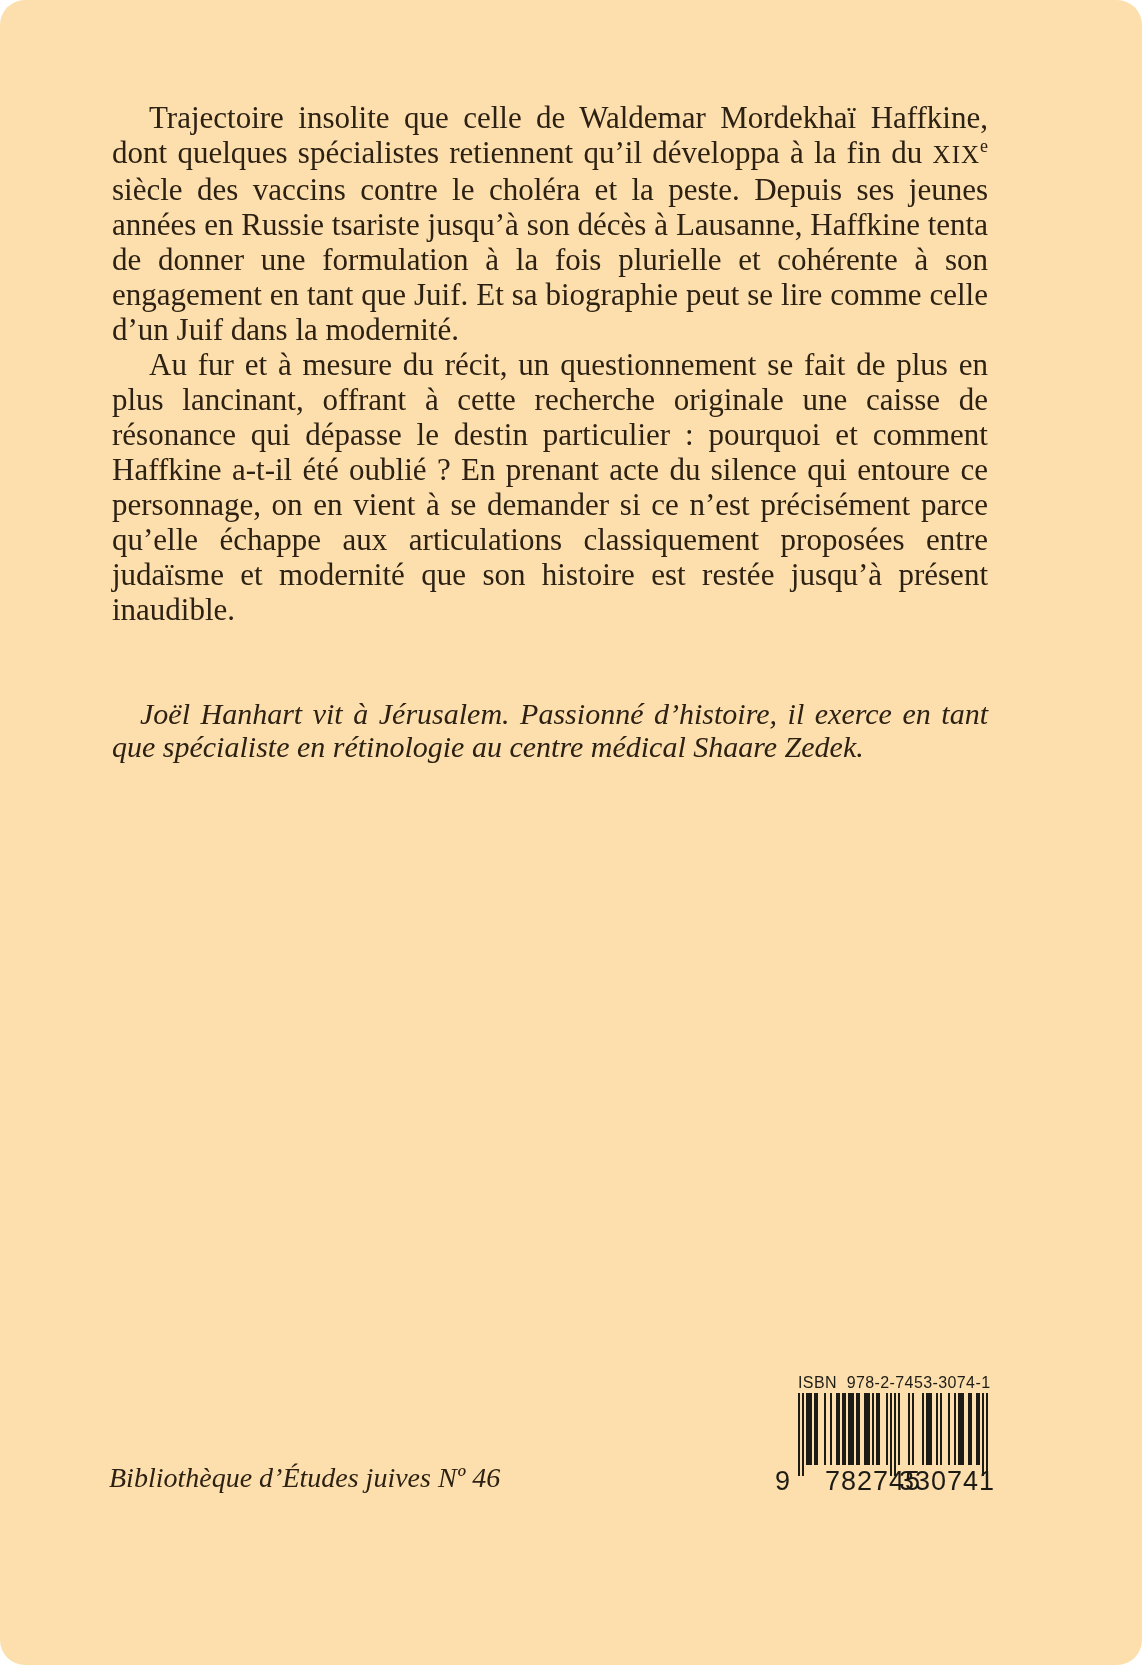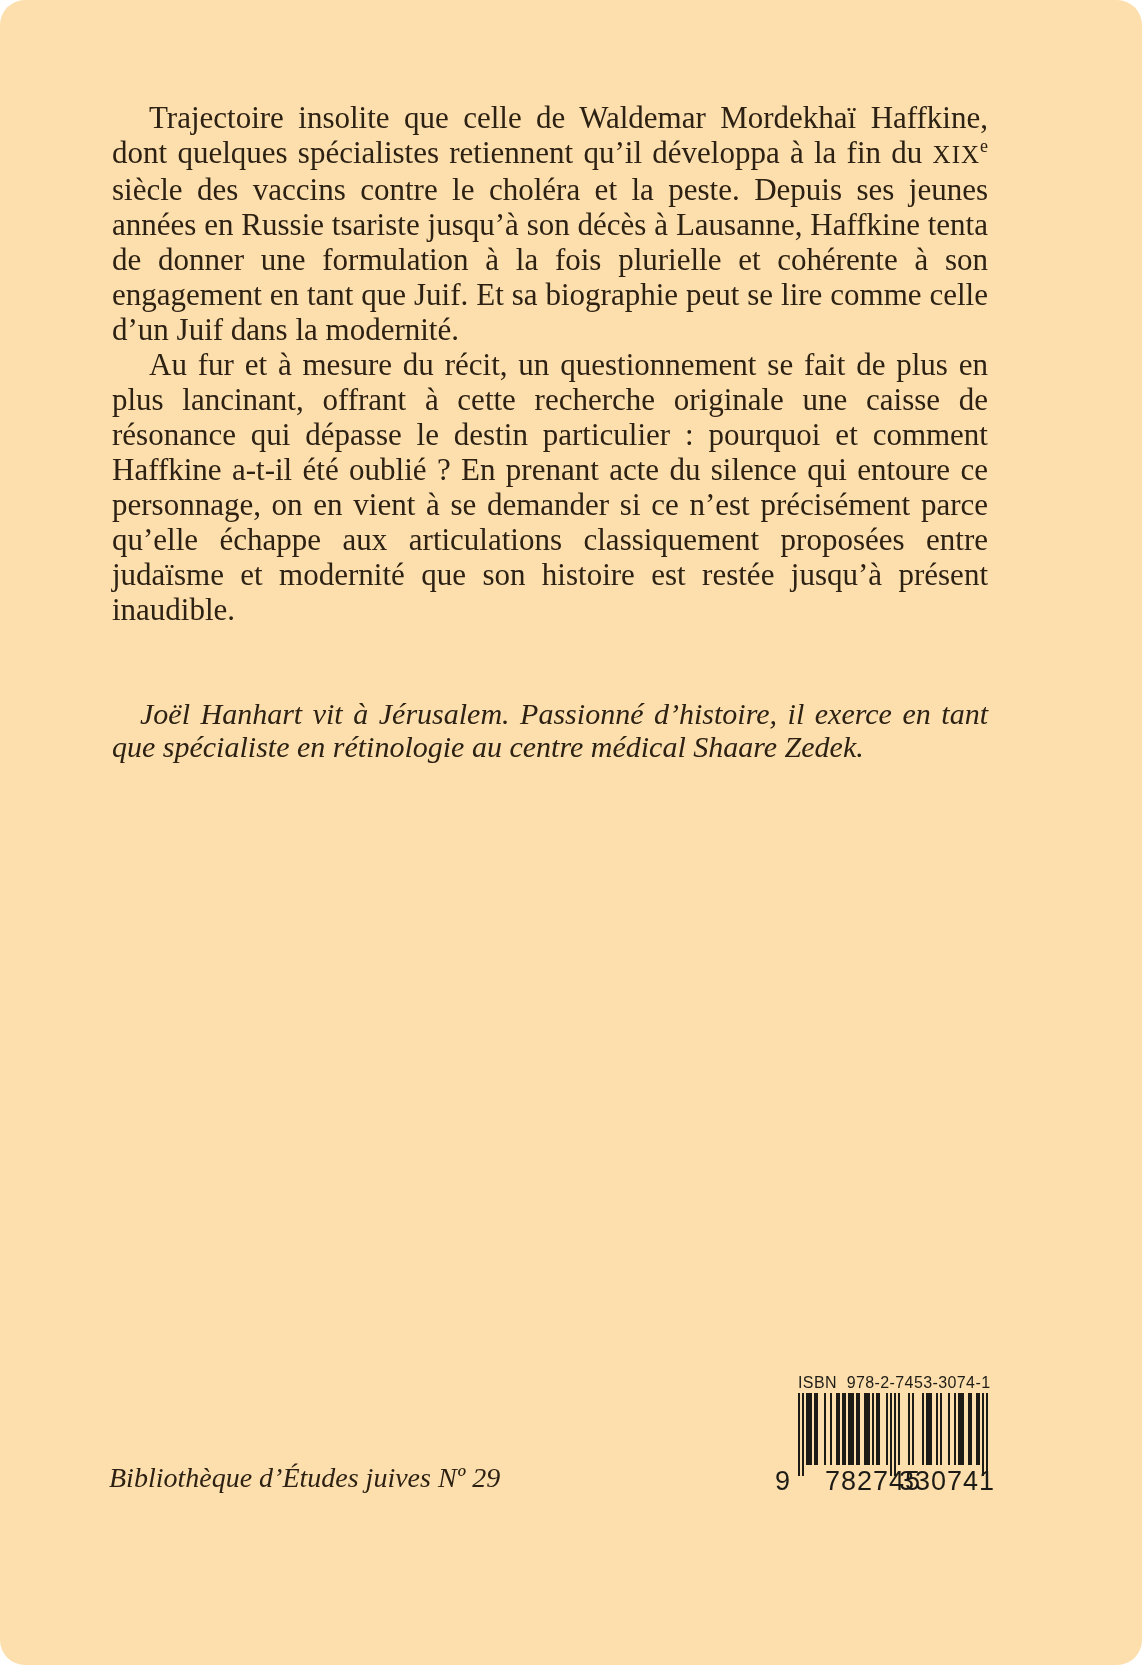--- a/index.html
+++ b/index.html
@@ -104,21 +104,21 @@
 <body>
 
 <div class="page" style="background: rgb(252, 223, 172); color: rgb(45, 33, 20);">
 
   <div class="text-block">
     <p class="para"><span>Trajectoire insolite que celle de Waldemar Mordekhaï Haffkine, dont quelques spécialistes retiennent qu’il développa à la fin du </span><span class="sc">XIX</span><sup class="sup">e</sup><span> siècle des vaccins contre le choléra et la peste. Depuis ses jeunes années en Russie tsariste jusqu’à son décès à Lausanne, Haffkine tenta de donner une formulation à la fois plurielle et cohérente à son engagement en tant que Juif. Et sa biographie peut se lire comme celle d’un Juif dans la modernité.</span></p>
     <p class="para">Au fur et à mesure du récit, un questionnement se fait de plus en plus lancinant, offrant à cette recherche originale une caisse de résonance qui dépasse le destin particulier : pourquoi et comment Haffkine a-t-il été oublié ? En prenant acte du silence qui entoure ce personnage, on en vient à se demander si ce n’est précisément parce qu’elle échappe aux articulations classiquement proposées entre judaïsme et modernité que son histoire est restée jusqu’à présent inaudible.</p>
     <p class="para bio">Joël Hanhart vit à Jérusalem. Passionné d’histoire, il exerce en tant que spécialiste en rétinologie au centre médical Shaare Zedek.</p>
   </div>
 
-  <div class="series">Bibliothèque d’Études juives Nº 29</div>
+  <div class="series">Bibliothèque d’Études juives Nº 46</div>
 
   <div class="isbn-block" style="color: rgb(29, 27, 21);">
     <div class="isbn-label">ISBN&nbsp; 978-2-7453-3074-1</div>
     <div class="barcode">
       <div class="bars">
           <div class="bar guard" style="left: 0px; background: rgb(29, 27, 21);"></div>
           <div class="bar guard" style="left: 4px; background: rgb(29, 27, 21);"></div>
           <div class="bar" style="left: 8px; background: rgb(29, 27, 21);"></div>
           <div class="bar" style="left: 10px; background: rgb(29, 27, 21);"></div>
           <div class="bar" style="left: 12px; background: rgb(29, 27, 21);"></div>

